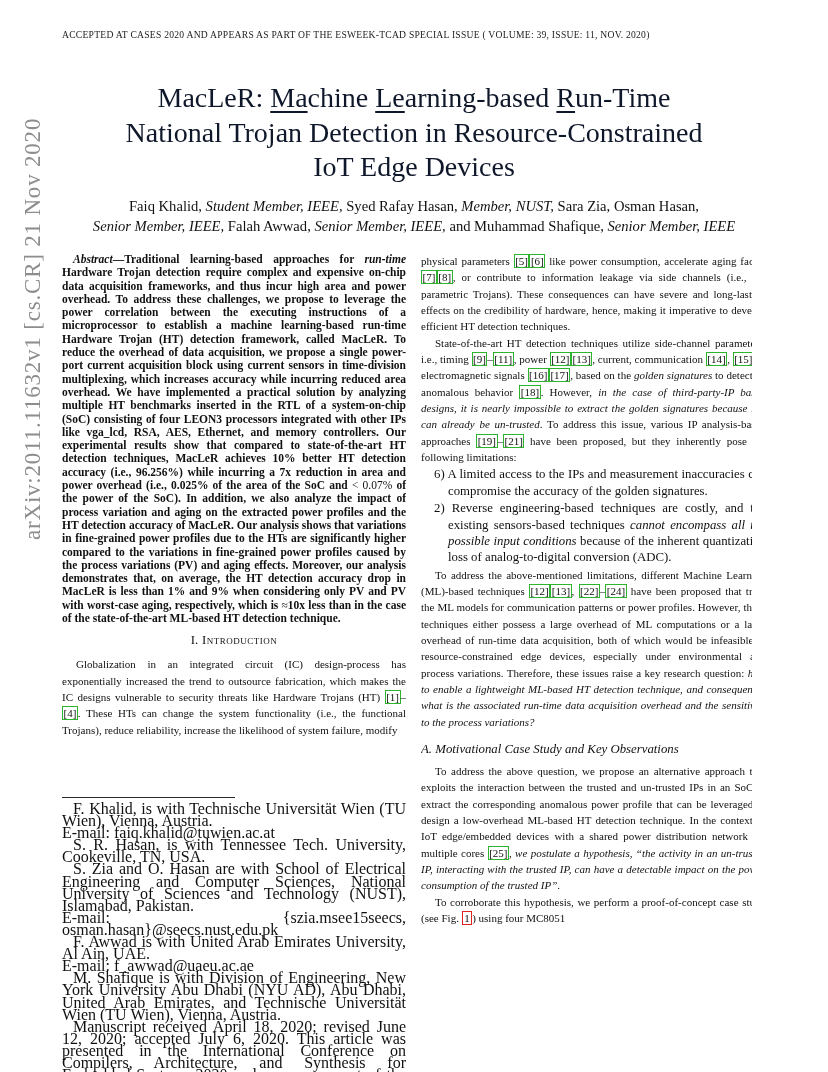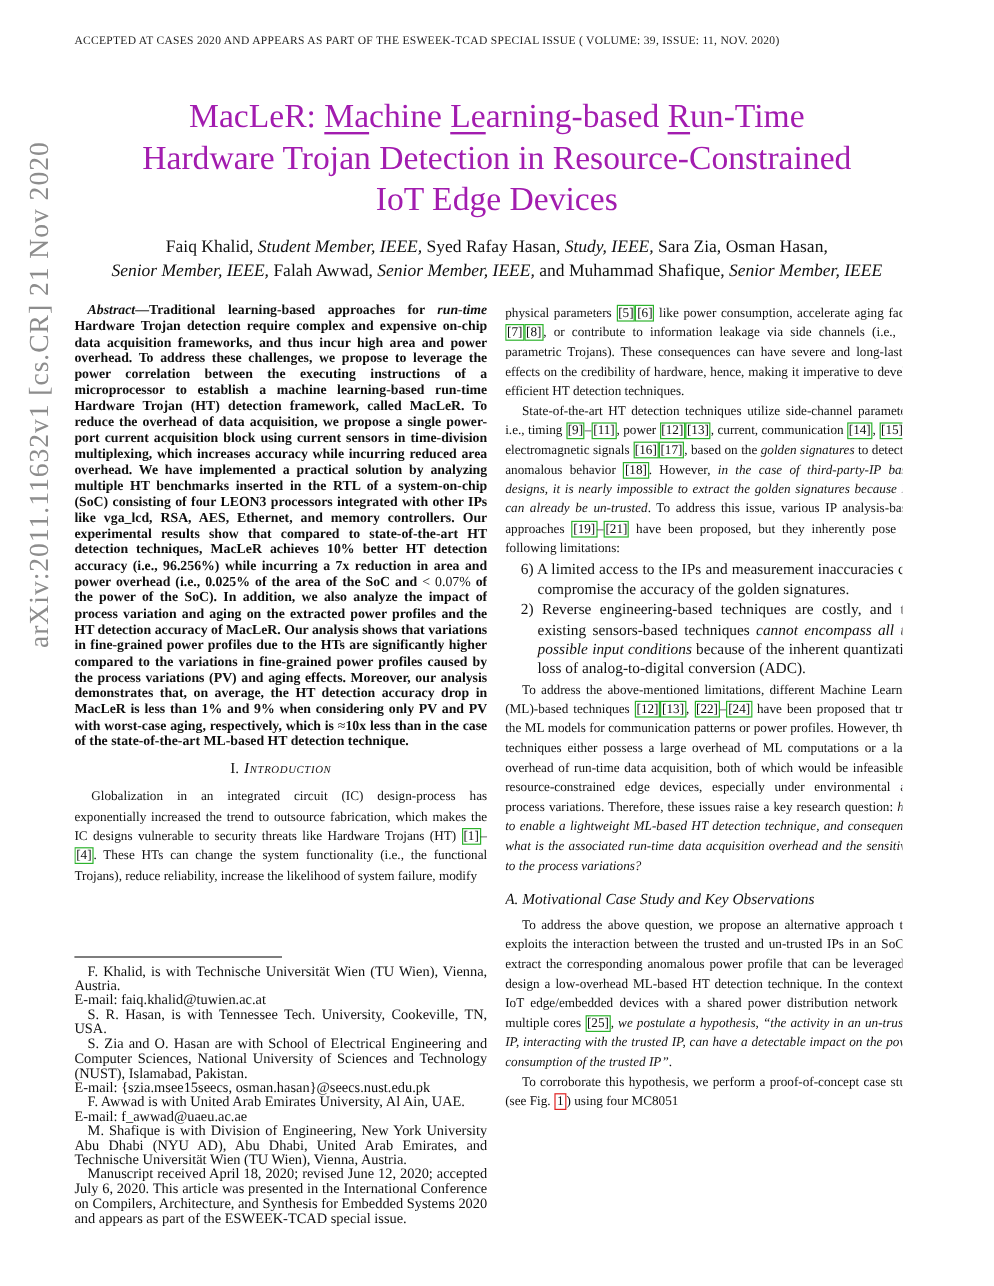--- a/index.html
+++ b/index.html
@@ -5,75 +5,75 @@
   * { margin:0; padding:0; box-sizing:border-box; }
   html,body { background:#ffffff; }
   body { font-family:"Liberation Serif","DejaVu Serif",serif; }
   .page { position:relative; width:752px; height:1072px; background:#ffffff; color:#101010; overflow:hidden; }
 
   .header { position:absolute; top:29px; left:62px; width:704px; display:flex; justify-content:space-between; font-size:9.6px; letter-spacing:0.25px; color:#1c1c1c; }
 
   .arxiv-strip { position:absolute; left:33px; top:540px; width:0; height:0; }
   .arxiv-strip span { display:block; white-space:nowrap; transform:translate(-50%,-50%) rotate(-90deg); font-size:23px; letter-spacing:0.8px; color:#8d8d8d; }
 
-  .title { position:absolute; top:81px; left:62px; width:704px; text-align:center; font-weight:400; font-size:28px; line-height:34.5px; color:#a21caf; }
+  .title { position:absolute; top:81px; left:62px; width:704px; text-align:center; font-weight:400; font-size:28px; line-height:34.5px; color:#0f172a; }
   .title .st-u { text-decoration:underline; text-decoration-thickness:1.5px; text-underline-offset:4px; }
 
   .authors { position:absolute; top:196px; left:40px; width:748px; text-align:center; font-size:14.6px; line-height:20px; }
 
   .col { position:absolute; text-align:justify; }
   .col-left  { left:62px;  top:253px; width:344px; height:541px; overflow:hidden; }
   .col-right { left:421px; top:253px; width:345px; height:762px; overflow:hidden; }
 
   .abstract { font-weight:700; font-size:11.5px; line-height:13.3px; text-indent:11px; }
   .abstract .st-bi { font-style:italic; }
   .abstract .st-m { font-weight:400; }
 
   .section-heading { font-weight:400; font-size:12.8px; text-align:center; margin:8px 0 8px; }
-  .section-heading .sc { font-variant:small-caps; letter-spacing:0.5px; margin-left:4px;font-style:italic; }
+  .section-heading .sc { font-variant:small-caps; letter-spacing:0.5px; margin-left:4px; }
 
   .para { font-size:11px; line-height:16.35px; }
   .indent { text-indent:14px; }
 
   .list-item { font-size:12.8px; line-height:16.35px; padding-left:27px; text-indent:-14px; margin:1px 0; }
 
   .subsection-heading { font-style:italic; font-weight:400; font-size:12.8px; text-align:left; margin:12px 0 6px; }
 
   .st-i  { font-style:italic; }
   .st-bi { font-style:italic; font-weight:700; }
   .st-cite { border:1px solid #2db32d; padding:0 0.5px; }
   .st-fig  { border:1px solid #e02222; padding:0 1.5px; }
 
   .fn-rule { position:absolute; left:62px; top:797px; width:173px; height:1px; background:#2a2a2a; }
   .footnotes { position:absolute; left:62px; top:803px; width:344px; text-align:justify; }
-  .footnotes .fn { font-size:12px; line-height:12.1px; }
+  .footnotes .fn { font-size:16px; line-height:12.1px; }
   .footnotes .fn-indent { text-indent:11px; }
 </style>
 </head>
 <body>
 
 <div class="page">
 
   <div class="header">
     <span>ACCEPTED AT CASES 2020 AND APPEARS AS PART OF THE ESWEEK-TCAD SPECIAL ISSUE ( VOLUME: 39, ISSUE: 11, NOV. 2020)</span>
     <span>1</span>
   </div>
 
   <div class="arxiv-strip">
     <span>arXiv:2011.11632v1  [cs.CR]  21 Nov 2020</span>
   </div>
 
   <h1 class="title">
     <div><span>MacLeR: </span><span class="st-u">Ma</span><span>chine </span><span class="st-u">Le</span><span>arning-based </span><span class="st-u">R</span><span>un-Time</span></div>
-    <div><span>Hardware Trojan Detection in Resource-Constrained</span></div>
+    <div><span>National Trojan Detection in Resource-Constrained</span></div>
     <div><span>IoT Edge Devices</span></div>
   </h1>
 
   <div class="authors">
-    <div><span>Faiq Khalid, </span><span class="st-i">Student Member, IEEE,</span><span> Syed Rafay Hasan, </span><span class="st-i">Study, IEEE,</span><span> Sara Zia, Osman Hasan,</span></div>
+    <div><span>Faiq Khalid, </span><span class="st-i">Student Member, IEEE,</span><span> Syed Rafay Hasan, </span><span class="st-i">Member, NUST,</span><span> Sara Zia, Osman Hasan,</span></div>
     <div><span class="st-i">Senior Member, IEEE,</span><span> Falah Awwad, </span><span class="st-i">Senior Member, IEEE,</span><span> and Muhammad Shafique, </span><span class="st-i">Senior Member, IEEE</span></div>
   </div>
 
   <div class="col col-left">
     <p class="abstract"><span class="st-bi">Abstract</span><span>—Traditional learning-based approaches for </span><span class="st-bi">run-time</span><span> Hardware Trojan detection require complex and expensive on-chip data acquisition frameworks, and thus incur high area and power overhead. To address these challenges, we propose to leverage the power correlation between the executing instructions of a microprocessor to establish a machine learning-based run-time Hardware Trojan (HT) detection framework, called MacLeR. To reduce the overhead of data acquisition, we propose a single power-port current acquisition block using current sensors in time-division multiplexing, which increases accuracy while incurring reduced area overhead. We have implemented a practical solution by analyzing multiple HT benchmarks inserted in the RTL of a system-on-chip (SoC) consisting of four LEON3 processors integrated with other IPs like vga_lcd, RSA, AES, Ethernet, and memory controllers. Our experimental results show that compared to state-of-the-art HT detection techniques, MacLeR achieves 10% better HT detection accuracy (i.e., 96.256%) while incurring a 7x reduction in area and power overhead (i.e., 0.025% of the area of the SoC and </span><span class="st-m">&lt; 0.07%</span><span> of the power of the SoC). In addition, we also analyze the impact of process variation and aging on the extracted power profiles and the HT detection accuracy of MacLeR. Our analysis shows that variations in fine-grained power profiles due to the HTs are significantly higher compared to the variations in fine-grained power profiles caused by the process variations (PV) and aging effects. Moreover, our analysis demonstrates that, on average, the HT detection accuracy drop in MacLeR is less than 1% and 9% when considering only PV and PV with worst-case aging, respectively, which is </span><span class="st-m">≈</span><span>10x less than in the case of the state-of-the-art ML-based HT detection technique.</span></p>
     <h2 class="section-heading">
       <span>I.</span><span class="sc">Introduction</span>
     </h2>
     <p class="para indent"><span>Globalization in an integrated circuit (IC) design-process has exponentially increased the trend to outsource fabrication, which makes the IC designs vulnerable to security threats like Hardware Trojans (HT) </span><span class="st-cite">[1]</span><span>–</span><span class="st-cite">[4]</span><span>. These HTs can change the system functionality (i.e., the functional Trojans), reduce reliability, increase the likelihood of system failure, modify</span></p>
   </div>

